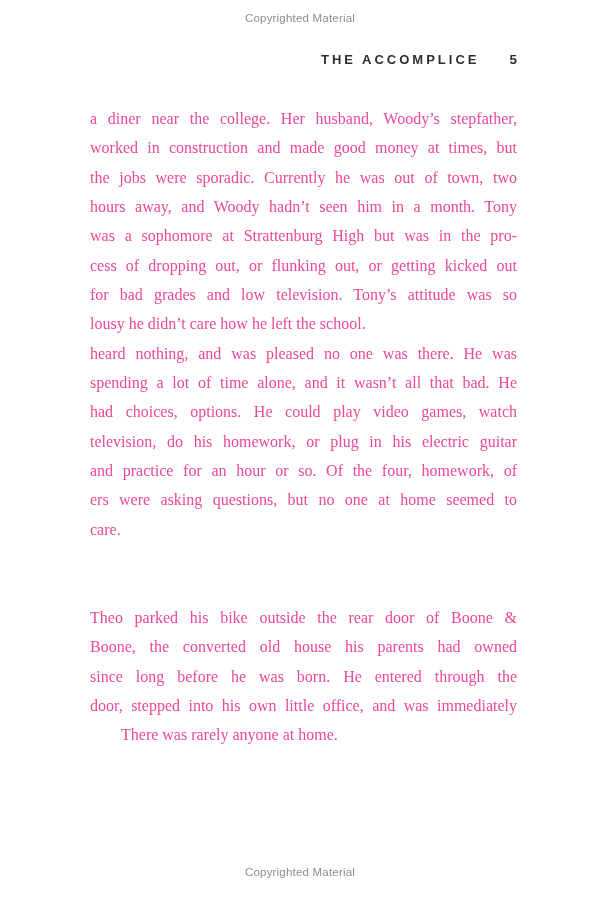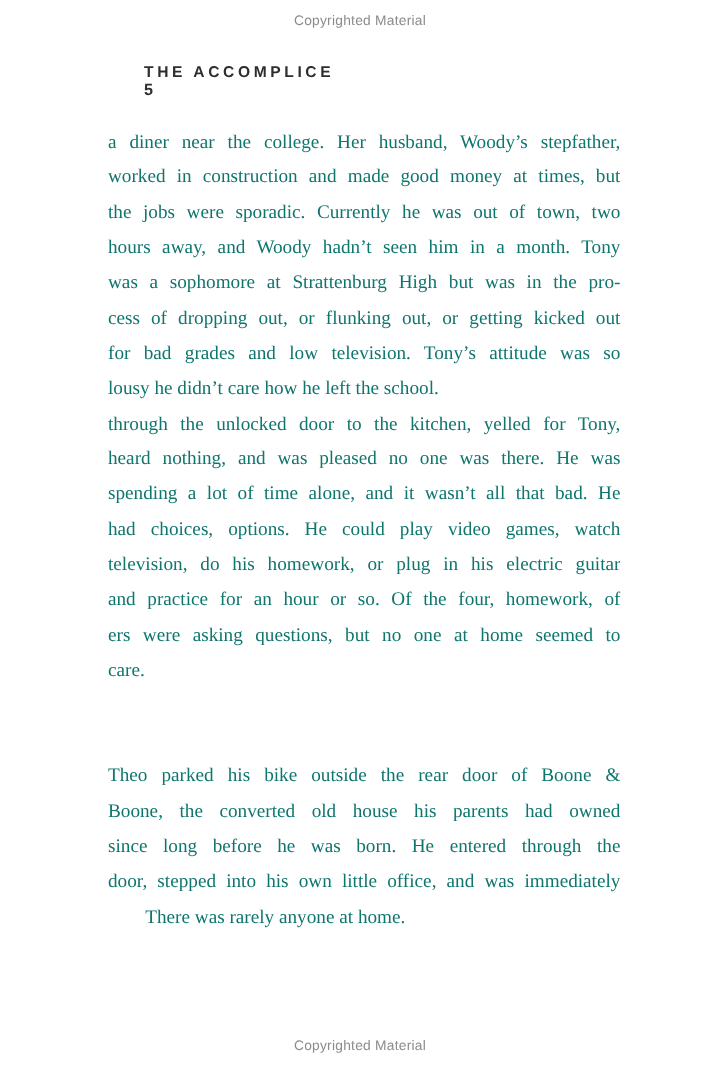--- a/index.html
+++ b/index.html
@@ -33,38 +33,37 @@
     position: absolute;
     top: 52px;
     left: 90px;
     width: 427px;
     display: flex;
     justify-content: flex-end;
     align-items: baseline;
     font-family: "Liberation Sans", sans-serif;
     font-weight: bold;
     color: #2e2e2e;
-    flex-direction: column;
   }
   .running-title {
     font-size: 13px;
     letter-spacing: 3px;
   }
   .page-number {
     font-size: 13.5px;
     margin-left: 30px;
     letter-spacing: 0;
   }
   .page-body {
     position: absolute;
     top: 104px;
     left: 90px;
     width: 427px;
     font-size: 16px;
-    color: #0f766e;
+    color: #ec4899;
   }
   .para { width: 427px; }
   .para.section-break { margin-top: 58.7px; }
   .line {
     height: 29.35px;
     line-height: 29.35px;
     overflow: hidden;
     text-align: justify;
     text-align-last: justify;
     white-space: normal;
@@ -89,21 +88,20 @@
         <div class="line">a diner near the college. Her husband, Woody’s stepfather,</div>
         <div class="line">worked in construction and made good money at times, but</div>
         <div class="line">the jobs were sporadic. Currently he was out of town, two</div>
         <div class="line">hours away, and Woody hadn’t seen him in a month. Tony</div>
         <div class="line">was a sophomore at Strattenburg High but was in the pro-</div>
         <div class="line">cess of dropping out, or flunking out, or getting kicked out</div>
         <div class="line">for bad grades and low television. Tony’s attitude was so</div>
         <div class="line lastline">lousy he didn’t care how he left the school.</div>
       </div>
       <div class="para">
-        <div class="line">through the unlocked door to the kitchen, yelled for Tony,</div>
         <div class="line">heard nothing, and was pleased no one was there. He was</div>
         <div class="line">spending a lot of time alone, and it wasn’t all that bad. He</div>
         <div class="line">had choices, options. He could play video games, watch</div>
         <div class="line">television, do his homework, or plug in his electric guitar</div>
         <div class="line">and practice for an hour or so. Of the four, homework, of</div>
         <div class="line">ers were asking questions, but no one at home seemed to</div>
         <div class="line lastline">care.</div>
       </div>
       <div class="para section-break">
         <div class="line">Theo parked his bike outside the rear door of Boone &amp;</div>

